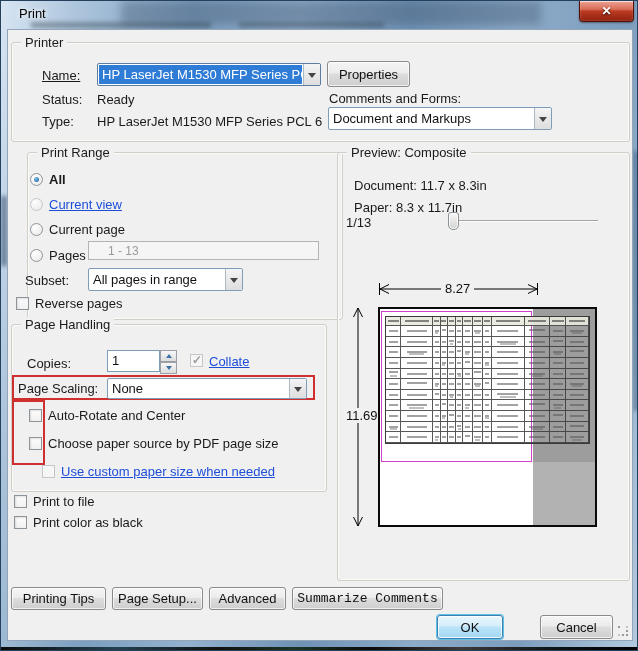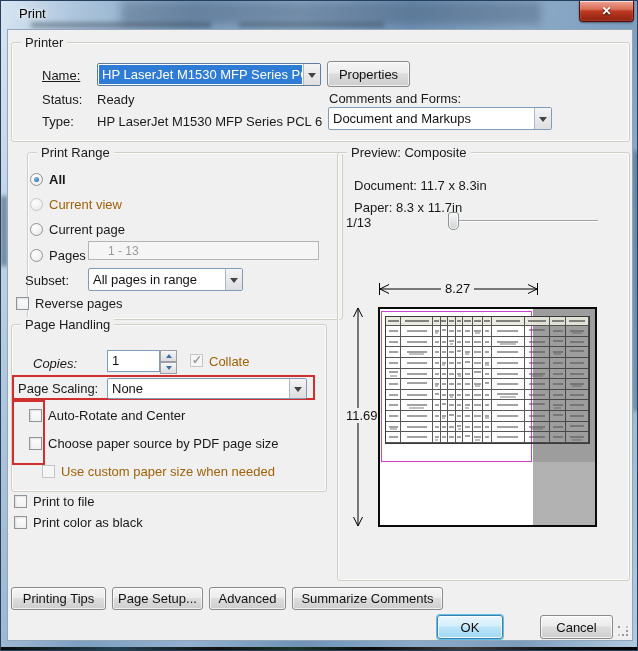--- a/index.html
+++ b/index.html
@@ -28,21 +28,21 @@
     position:absolute; left:6px; top:28px; width:626px; height:612px;
     background:#f0f0f0; border:1px solid #93a5b9;
   }
   .bottom-dark {
     position:absolute; left:0; top:646px; width:638px; height:5px;
     background: linear-gradient(to right,#0b0b0b 0%,#23414f 18%,#101010 34%,#1c3527 46%,#0a0a0a 58%,#3a3a3a 72%,#101418 86%,#000 100%);
   }
 
   
   .lbl { position:absolute; font-size:13px; color:#1a1a1a; white-space:nowrap; }
-  .lbl.gray { color:#a16207; }
+  .lbl.gray { color:#1d4ed8;text-decoration:underline; }
   .gbox { position:absolute; border:1px solid #cfcfc8; border-radius:3px; box-shadow: inset 0 0 0 1px #fafaf8; }
   .gtitle { position:absolute; top:-8px; left:9px; background:#f0f0f0; padding:0 4px; font-size:13px; color:#1a1a1a; white-space:nowrap; }
 
   .btn {
     position:absolute; display:flex; align-items:center; justify-content:center;
     font-size:13px; color:#111;
     background: linear-gradient(#f5f5f5,#ececec 45%,#ddd 50%,#cecece 100%);
     border:1px solid #8a8a8a; border-radius:3px;
     box-shadow: inset 0 0 0 1px rgba(255,255,255,.7);
     white-space:nowrap; cursor:default;
@@ -152,21 +152,21 @@
   <div class="combo" style="left:80px;top:238px;width:155px;height:23px;">
     <span class="ctext">All pages in range</span>
     <span class="carrow"></span>
   </div>
   <div class="cb" style="left:8px;top:267px;"></div>
   <div class="lbl" style="left:27px;top:266px;">Reverse pages</div>
 
   <div class="gbox" style="left:3px;top:294px;width:316px;height:168px;">
     <div class="gtitle">Page Handling</div>
   </div>
-  <div class="lbl" style="left:25px;top:326px;font-style:italic;">Copies:</div>
+  <div class="lbl" style="left:19px;top:326px;">Copies:</div>
   <div class="inbox" style="left:99px;top:320px;width:53px;height:22px;">1</div>
   <div class="spin" style="left:152px;top:320px;height:22px;">
     <div class="up"></div>
     <div class="dn"></div>
   </div>
   <div class="cb dis checked" style="left:182px;top:324px;"></div>
   <div class="lbl gray" style="left:201px;top:324px;">Collate</div>
 
   <div class="annot" style="left:4px;top:345px;width:303px;height:25px;"></div>
   <div class="lbl" style="left:10px;top:351px;">Page Scaling:</div>
@@ -371,18 +371,18 @@
         <div class="pcell"></div>
         <div class="pcell"></div>
         <div class="pcell"></div>
         <div class="pcell"></div>
       </div>
   </div>
 
   <div class="btn" style="left:3px;top:557px;width:95px;height:23px;">Printing Tips</div>
   <div class="btn" style="left:104px;top:557px;width:91px;height:23px;">Page Setup...</div>
   <div class="btn" style="left:201px;top:557px;width:77px;height:23px;">Advanced</div>
-  <div class="btn" style="left:284px;top:557px;width:151px;height:23px;">Summarize Comments</div>
+  <div class="btn" style="left:284px;top:557px;width:151px;height:23px;font-family:Liberation Mono, monospace;">Summarize Comments</div>
   <div class="btn default" style="left:429px;top:585px;width:66px;height:24px;">OK</div>
   <div class="btn" style="left:532px;top:585px;width:73px;height:24px;">Cancel</div>
 
   <div class="grip"></div>
 </div>
 
 </body></html>

